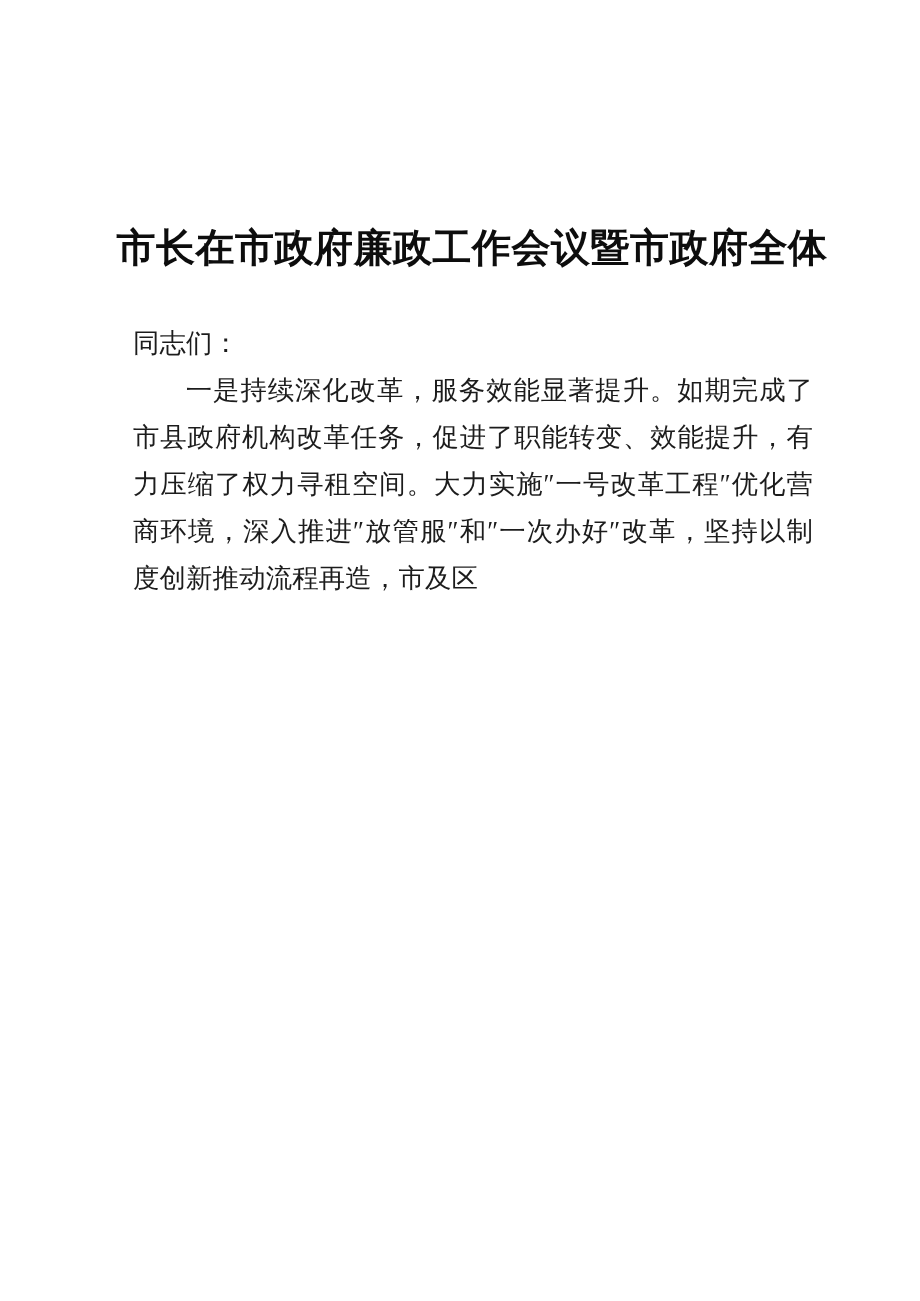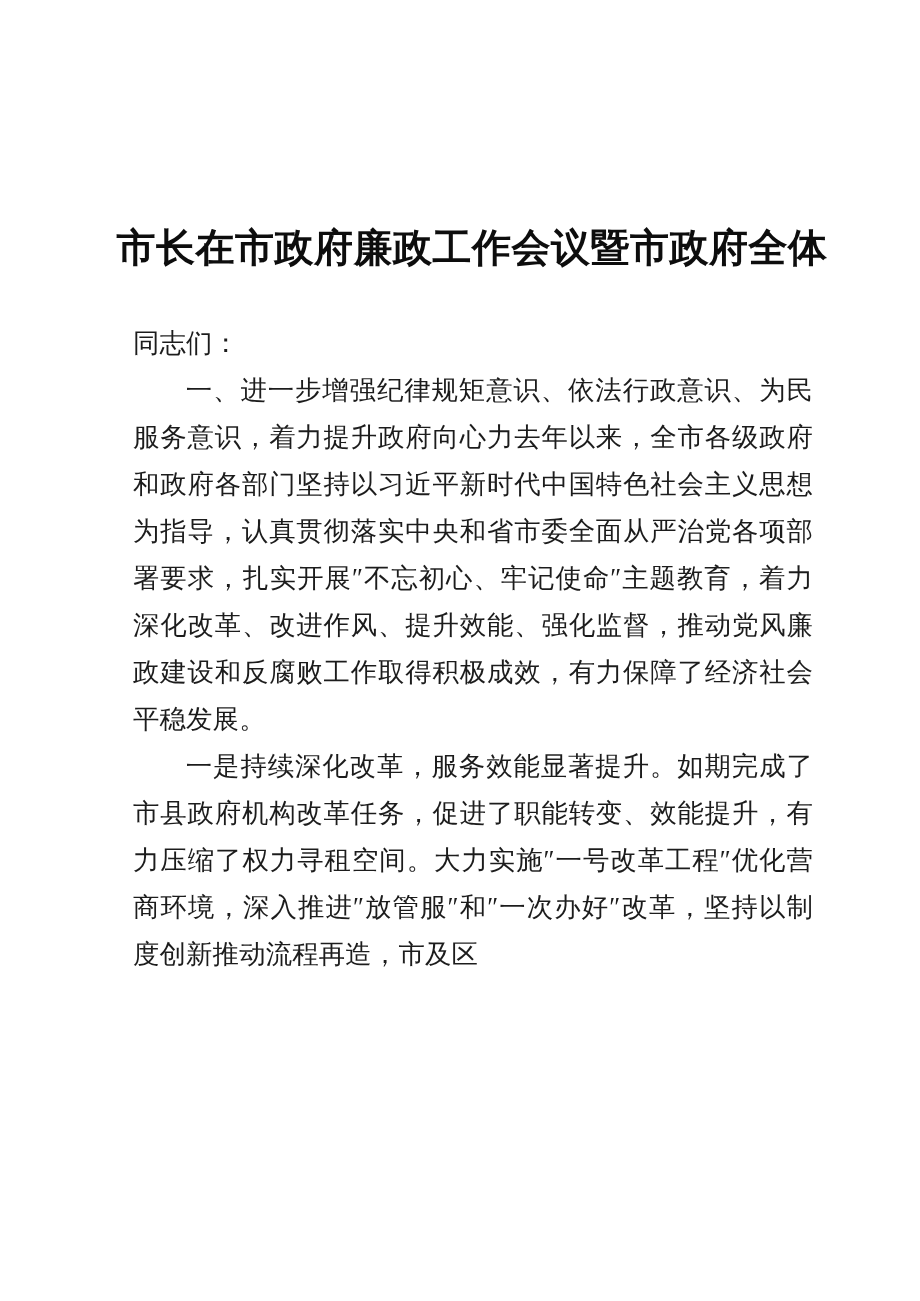--- a/index.html
+++ b/index.html
@@ -90,19 +90,18 @@
 <body>
 
 <div class="page">
 
   <div class="doc-title">
     <span class="title-line">市长在市政府廉政工作会议暨市政府全体</span>
   </div>
 
   <div class="doc-body">
     <p class="para flush">同志们：</p>
-    <p class="para indent">一、进一步增强纪律规矩意识、依法行政意识、为民服务意识，着力提升政府向心力去年以来，全市各级政府和政府各部门坚持以习近平新时代中国特色社会主义思想为指导，认真贯彻落实中央和省市委全面从严治党各项部署要求，扎实开展″不忘初心、牢记使命″主题教育，着力深化改革、改进作风、提升效能、强化监督，推动党风廉政建设和反腐败工作取得积极成效，有力保障了经济社会平稳发展。</p>
     <p class="para indent">一是持续深化改革，服务效能显著提升。如期完成了市县政府机构改革任务，促进了职能转变、效能提升，有力压缩了权力寻租空间。大力实施″一号改革工程″优化营商环境，深入推进″放管服″和″一次办好″改革，坚持以制度创新推动流程再造，市及区</p>
   </div>
 
   <div class="clip-guard"></div>
 
 </div>
 
 </body></html>

